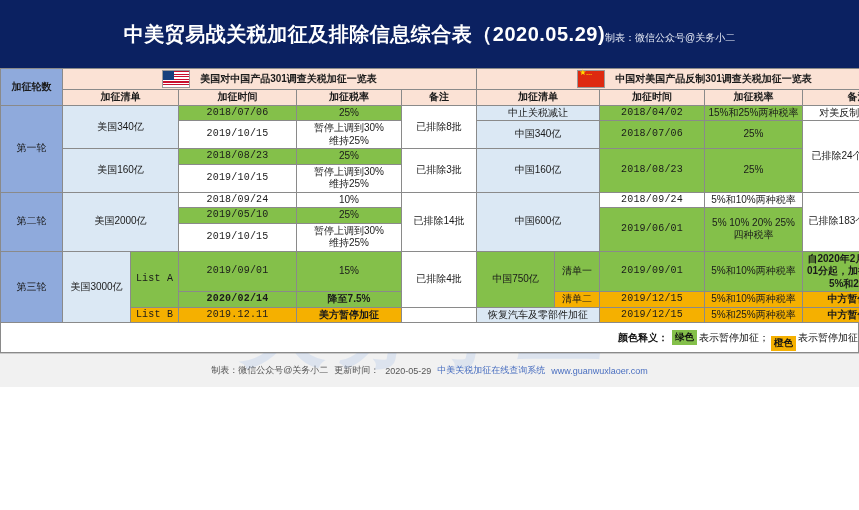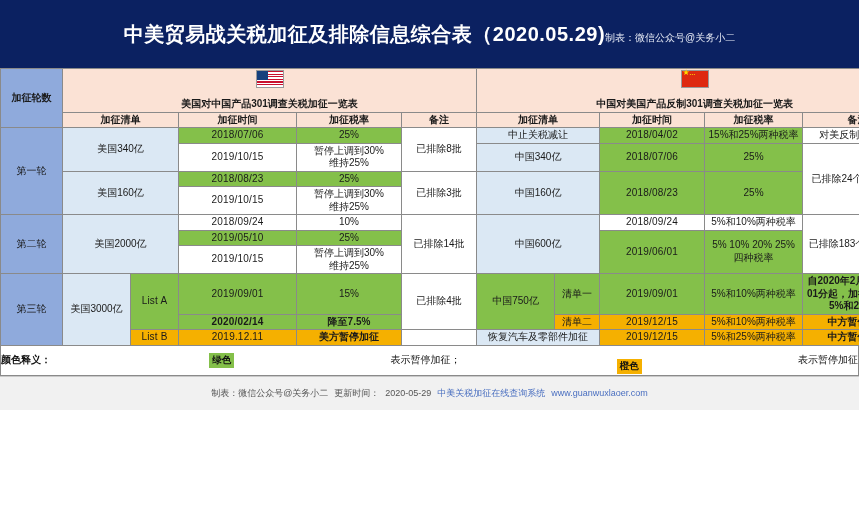--- a/index.html
+++ b/index.html
@@ -55,21 +55,21 @@
   
   .hdr-round{
     background:#8faadc;font-weight:bold;font-size:11px;color:#111;
   }
   .hdr-band{
     background:#fbe2d5;font-weight:bold;font-size:11.5px;color:#111;
   }
   .hdr-col{
     background:#fbe2d5;font-weight:bold;font-size:11px;color:#111;
   }
-  .band-inner{display:flex;align-items:center;justify-content:center;gap:10px;flex-direction:column;}
+  .band-inner{display:flex;align-items:center;justify-content:center;gap:10px;}
 
   
   .flag{display:inline-block;width:26px;height:16px;border:1px solid #9a9a9a;position:relative;flex:0 0 auto;}
   .flag-us{
     background:
       repeating-linear-gradient(to bottom,#c8102e 0,#c8102e 1.3px,#ffffff 1.3px,#ffffff 2.6px);
   }
   .flag-us::before{
     content:"";position:absolute;left:0;top:0;width:11px;height:8.5px;background:#16407d;
   }
@@ -82,31 +82,31 @@
   }
 
   
   .c-round{background:#8faadc;font-size:11px;color:#111;}
   .c-list{background:#dbe8f4;font-size:11px;}
   .c-green{background:#84c04a;}
   .c-orange{background:#f5b000;}
   .c-white{background:#ffffff;}
   .c-faded{background:#ffffff;color:#cfcfcf;}
   .b{font-weight:bold;}
-  .mono{font-family:Liberation Sans, sans-serif;font-size:9.5px;letter-spacing:.2px;}
+  .mono{font-family:Liberation Mono, monospace;font-size:9.5px;letter-spacing:.2px;}
   .small{font-size:9px;}
   .tiny{font-size:8.5px;line-height:1.2;}
   .lefttxt{text-align:left;padding-left:4px;font-weight:bold;font-size:9px;line-height:1.25;}
 
   
   .legend{
     position:relative;width:859px;height:30px;background:#fff;
     border-left:1px solid #8a8a8a;border-right:1px solid #8a8a8a;border-bottom:1px solid #8a8a8a;
     box-sizing:border-box;
-    display:flex;align-items:center;justify-content:space-between;gap:0px;
+    display:flex;align-items:center;justify-content:flex-end;gap:0px;
     font-size:10px;color:#111;z-index:2;
   }
   .legend-label{font-weight:bold;margin-right:2px;}
   .chip{
     display:inline-block;padding:1px 3px;font-size:9.5px;color:#111;margin:0 2px;font-weight:bold;
   }
   .chip-green{background:#84c04a;}
   .chip-orange{background:#f5b000;margin-top:12px;}
 
   

